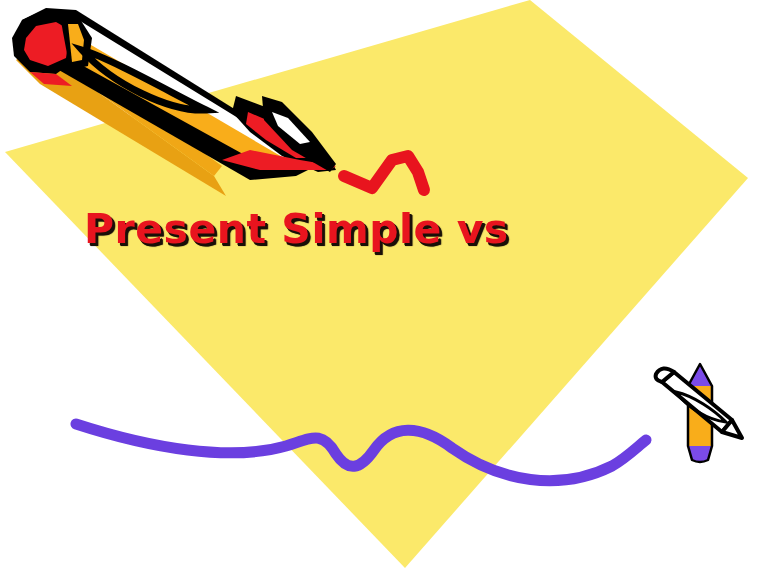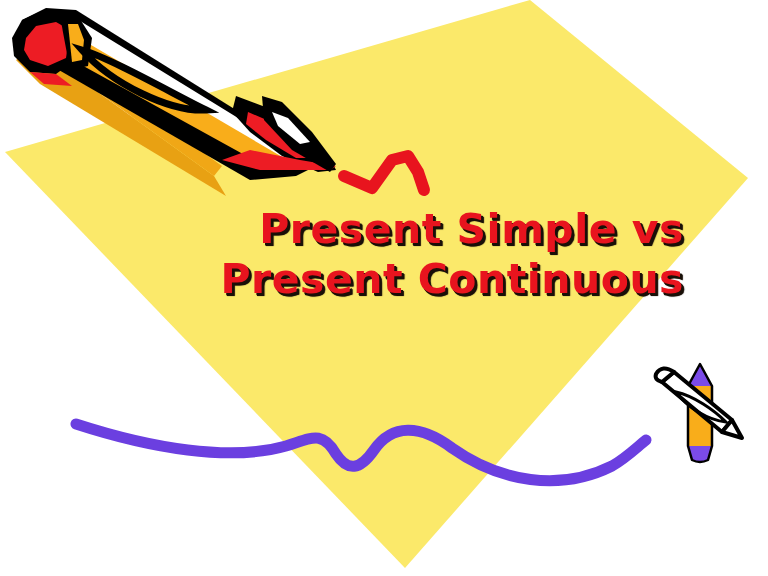--- a/index.html
+++ b/index.html
@@ -24,21 +24,21 @@
     top: 0;
     width: 768px;
     height: 576px;
     display: block;
   }
   #title-block {
     position: absolute;
     left: 84px;
     top: 204px;
     width: 600px;
-    text-align: right;
+    text-align: left;
     z-index: 40;
     pointer-events: none;
   }
   .title-line {
     font-family: "DejaVu Sans", sans-serif;
     font-weight: bold;
     font-size: 41px;
     line-height: 50px;
     letter-spacing: 0.5px;
     color: #E8141E;
@@ -120,16 +120,15 @@
       <path d="M662,382 L674,372 Q662,364 656,374 Q654,380 662,382 Z" fill="#FFFFFF" stroke="#000000" stroke-width="4" stroke-linejoin="round"></path>
 
       <polygon points="732,420 722,432 742,438" fill="#FFFFFF" stroke="#000000" stroke-width="4" stroke-linejoin="round"></polygon>
 
       <path d="M676,392 C694,396 714,410 726,422 C708,420 688,408 676,392 Z" fill="none" stroke="#000000" stroke-width="3"></path>
     </g>
   </svg>
 
   <div id="title-block">
     <div class="title-line">Present Simple vs</div>
-    <div class="title-line">Present Continuous</div>
   </div>
 
 </div>
 
 </body></html>

